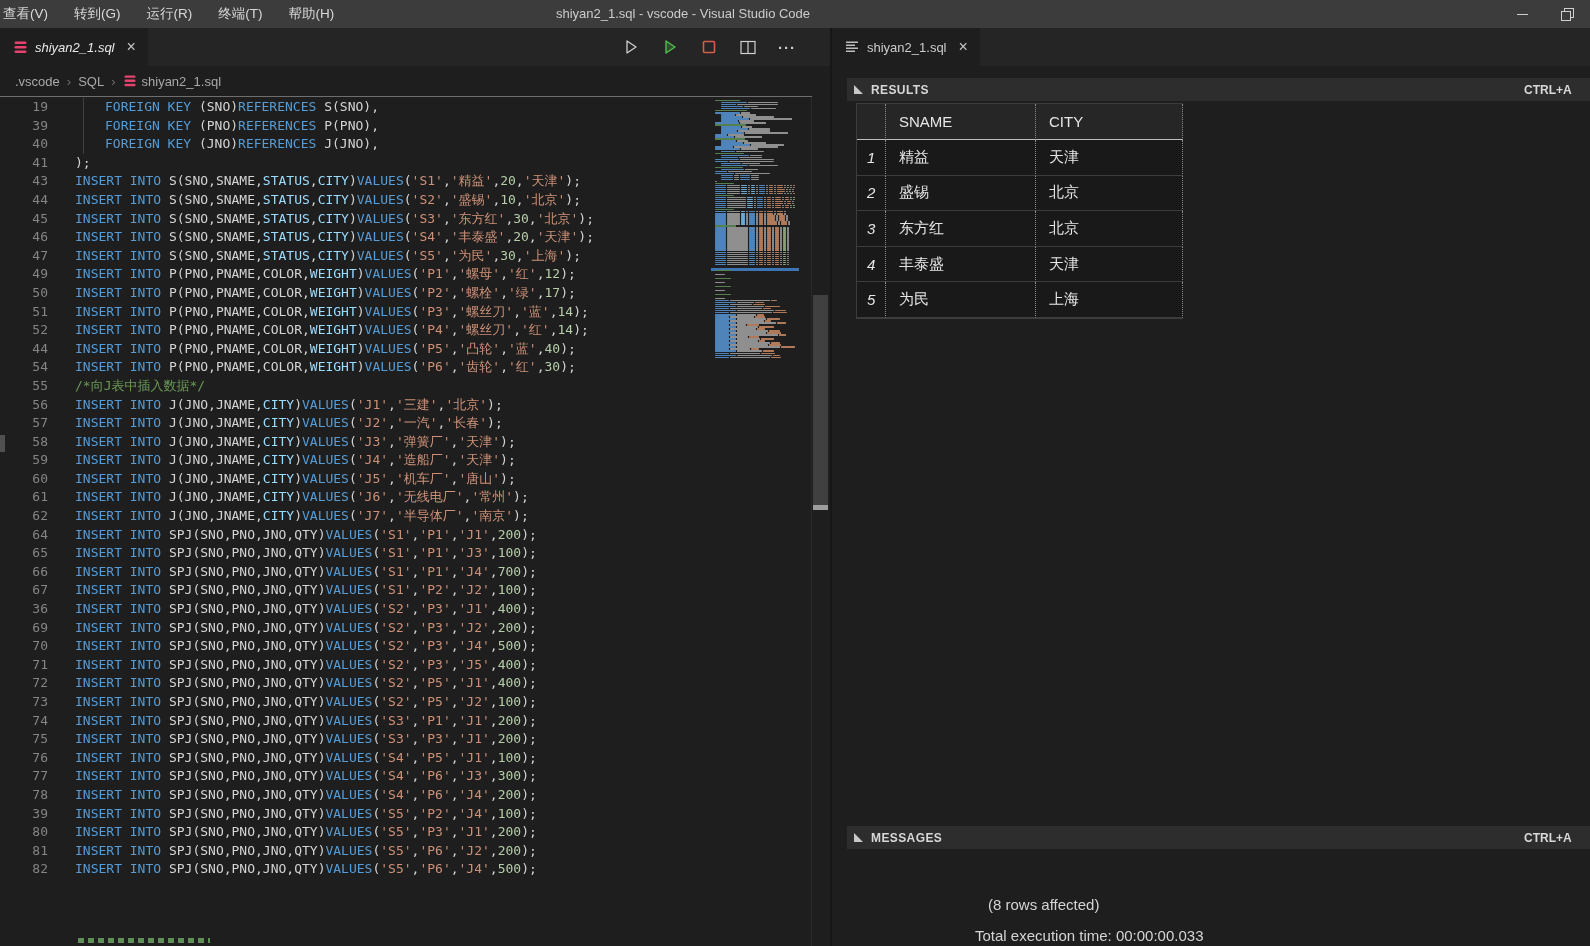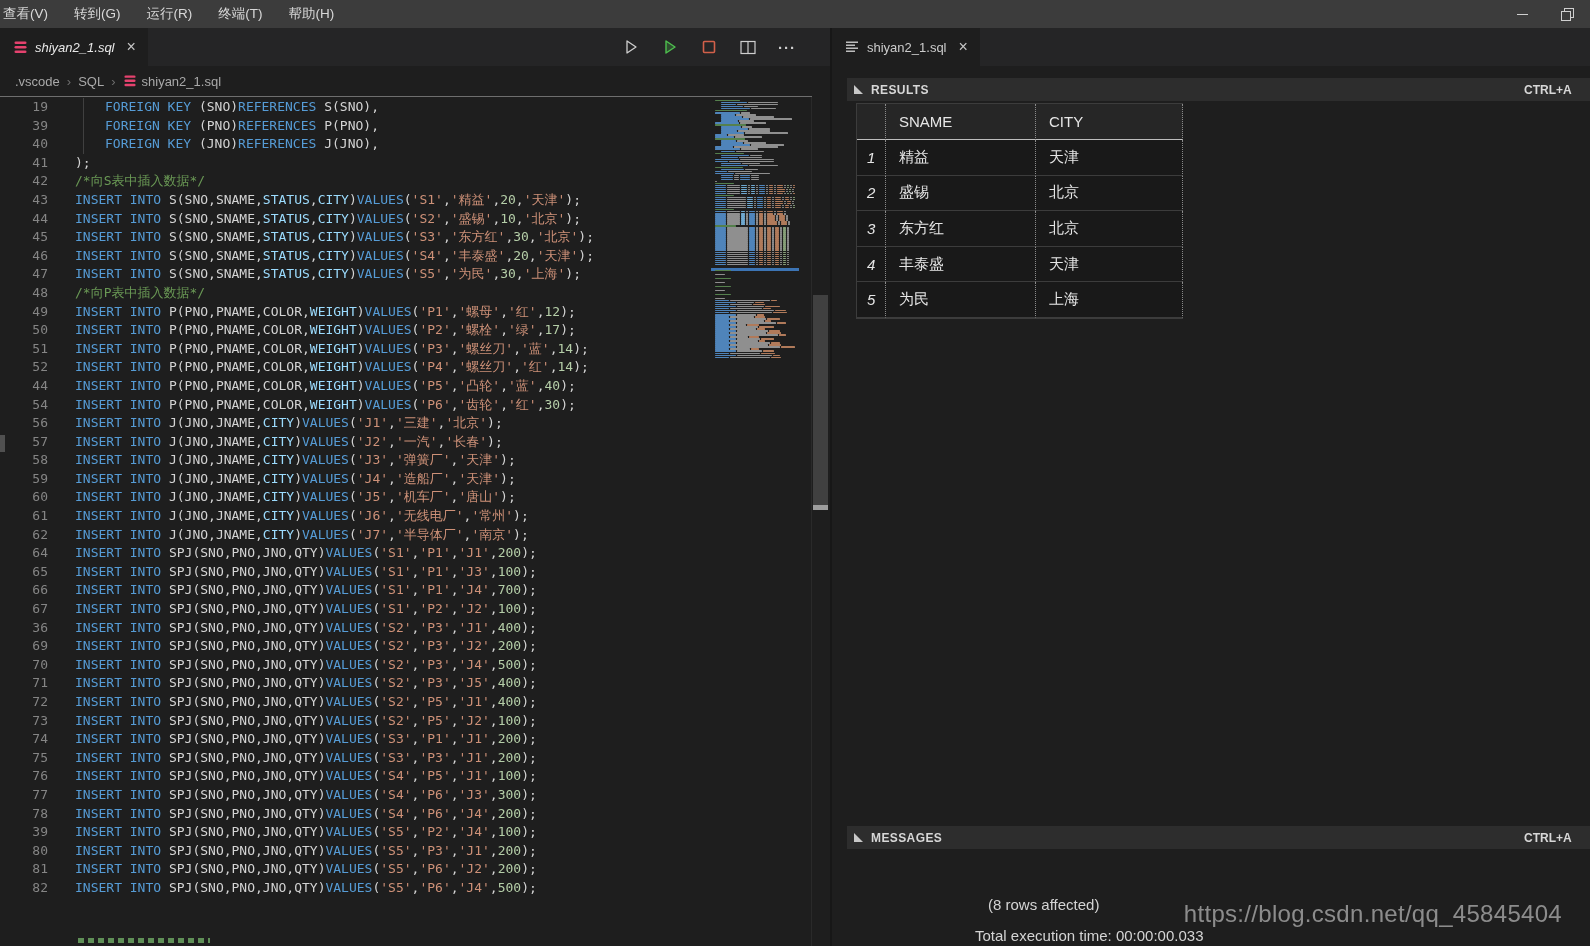--- a/index.html
+++ b/index.html
@@ -87,20 +87,21 @@
 <div class="root">
 
   <div class="titlebar">
     <div class="menubar" id="menubar">
         <span class="menu-item">查看(V)</span>
         <span class="menu-item">转到(G)</span>
         <span class="menu-item">运行(R)</span>
         <span class="menu-item">终端(T)</span>
         <span class="menu-item">帮助(H)</span>
       </div>
+    <div class="win-title">shiyan2_1.sql - vscode - Visual Studio Code</div>
     <div class="wincontrols">
       <div class="winbtn">
           <div class="min-glyph"></div>
         </div>
       <div class="winbtn">
         <span>
           <svg width="13" height="13" viewBox="0 0 13 13">
               <rect x="3.5" y="0.5" width="9" height="9" fill="none" stroke="#cfcfcf"></rect>
               <rect x="0.5" y="3.5" width="9" height="9" fill="#3c3c3c" stroke="#cfcfcf"></rect>
             </svg>
@@ -188,24 +189,20 @@
             <span class="tk tk-k">FOREIGN KEY </span>
             <span class="tk tk-p">(JNO)</span>
             <span class="tk tk-k">REFERENCES</span>
             <span class="tk tk-p"> J(JNO),</span>
           </div>
           <div class="code-line">
             <span class="ln">41</span>
             <span class="tk tk-p">);</span>
           </div>
           <div class="code-line">
-            <span class="ln">42</span>
-            <span class="tk tk-c">/*向S表中插入数据*/</span>
-          </div>
-          <div class="code-line">
             <span class="ln">43</span>
             <span class="tk tk-k">INSERT INTO</span>
             <span class="tk tk-p"> S(SNO,SNAME,</span>
             <span class="tk tk-i">STATUS</span>
             <span class="tk tk-p">,</span>
             <span class="tk tk-i">CITY</span>
             <span class="tk tk-p">)</span>
             <span class="tk tk-k">VALUES</span>
             <span class="tk tk-p">(</span>
             <span class="tk tk-s">'S1'</span>
@@ -287,24 +284,20 @@
             <span class="tk tk-s">'S5'</span>
             <span class="tk tk-p">,</span>
             <span class="tk tk-s">'为民'</span>
             <span class="tk tk-p">,</span>
             <span class="tk tk-n">30</span>
             <span class="tk tk-p">,</span>
             <span class="tk tk-s">'上海'</span>
             <span class="tk tk-p">);</span>
           </div>
           <div class="code-line">
-            <span class="ln">48</span>
-            <span class="tk tk-c">/*向P表中插入数据*/</span>
-          </div>
-          <div class="code-line">
             <span class="ln">49</span>
             <span class="tk tk-k">INSERT INTO</span>
             <span class="tk tk-p"> P(PNO,PNAME,COLOR,</span>
             <span class="tk tk-i">WEIGHT</span>
             <span class="tk tk-p">)</span>
             <span class="tk tk-k">VALUES</span>
             <span class="tk tk-p">(</span>
             <span class="tk tk-s">'P1'</span>
             <span class="tk tk-p">,</span>
             <span class="tk tk-s">'螺母'</span>
@@ -391,20 +384,24 @@
             <span class="tk tk-k">VALUES</span>
             <span class="tk tk-p">(</span>
             <span class="tk tk-s">'P6'</span>
             <span class="tk tk-p">,</span>
             <span class="tk tk-s">'齿轮'</span>
             <span class="tk tk-p">,</span>
             <span class="tk tk-s">'红'</span>
             <span class="tk tk-p">,</span>
             <span class="tk tk-n">30</span>
             <span class="tk tk-p">);</span>
+          </div>
+          <div class="code-line">
+            <span class="ln">55</span>
+            <span class="tk tk-c">/*向J表中插入数据*/</span>
           </div>
           <div class="code-line">
             <span class="ln">56</span>
             <span class="tk tk-k">INSERT INTO</span>
             <span class="tk tk-p"> J(JNO,JNAME,</span>
             <span class="tk tk-i">CITY</span>
             <span class="tk tk-p">)</span>
             <span class="tk tk-k">VALUES</span>
             <span class="tk tk-p">(</span>
             <span class="tk tk-s">'J1'</span>
@@ -1501,14 +1498,13 @@
     <div class="section-header hdr-messages">
       <span class="tri"></span>
       <span class="sh-label">MESSAGES</span>
       <span class="sh-shortcut">CTRL+A</span>
     </div>
 
     <div class="msg-row2">(8 rows affected)</div>
     <div class="msg-row3">Total execution time: 00:00:00.033</div>
   </div>
 
-  <div class="watermark">https://blog.csdn.net/qq_45845404</div>
 </div>
 
 </body></html>

